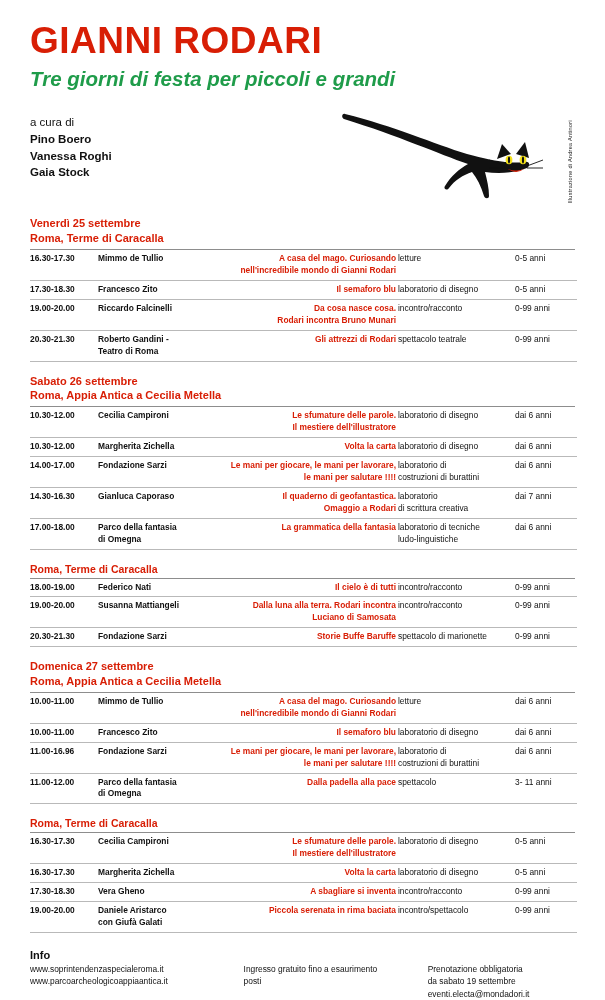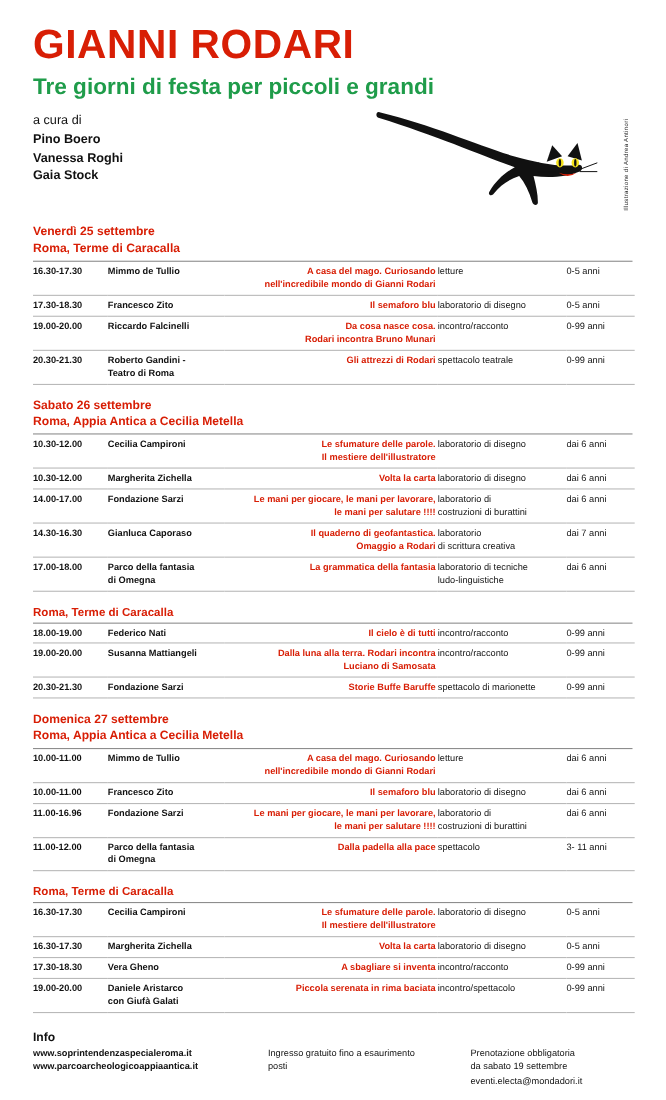--- a/index.html
+++ b/index.html
@@ -30,25 +30,26 @@
     letter-spacing: 0.5px;
     line-height: 1.05;
     margin: 0;
   }
   .subtitle {
     font-size: 20.5px;
     font-weight: bold;
     color: #1f9c4a;
     margin: 7px 0 0 0;
     line-height: 1.1;
+    font-style: italic;
   }
   .credits-row {
     display: flex;
     align-items: flex-start;
-    margin-top: 12px;
+    margin-top: 24px;
     position: relative;
     min-height: 90px;
   }
   .credits {
     font-size: 11.5px;
     font-weight: bold;
     line-height: 1.45;
     color: #111;
   }
   .credits .lead {
@@ -124,21 +125,21 @@
     font-weight: bold;
     color: #111;
     margin-bottom: 2px;
   }
   .info-cols {
     display: flex;
     font-size: 8.4px;
     line-height: 1.5;
     color: #111;
   }
-  .info-col-1 { width: 232px; font-weight: bold; }
+  .info-col-1 { width: 232px; font-weight: normal; }
   .info-col-2 { width: 200px; }
   .info-col-3 { width: 160px; }
 </style>
 </head>
 <body>
 
 <div class="page">
 
   <h1 class="title">GIANNI RODARI</h1>
   <div class="subtitle">Tre giorni di festa per piccoli e grandi</div>

